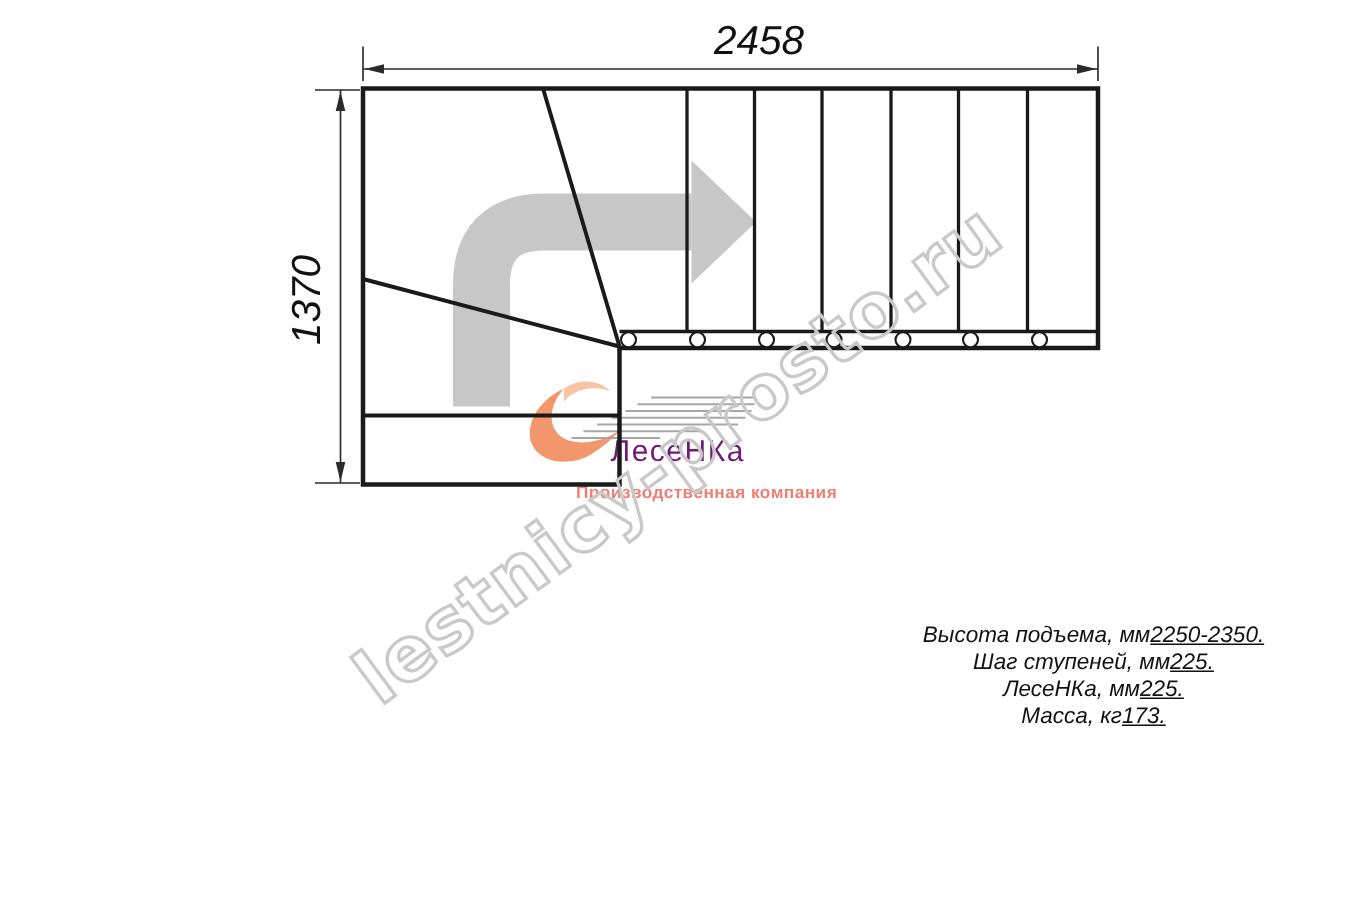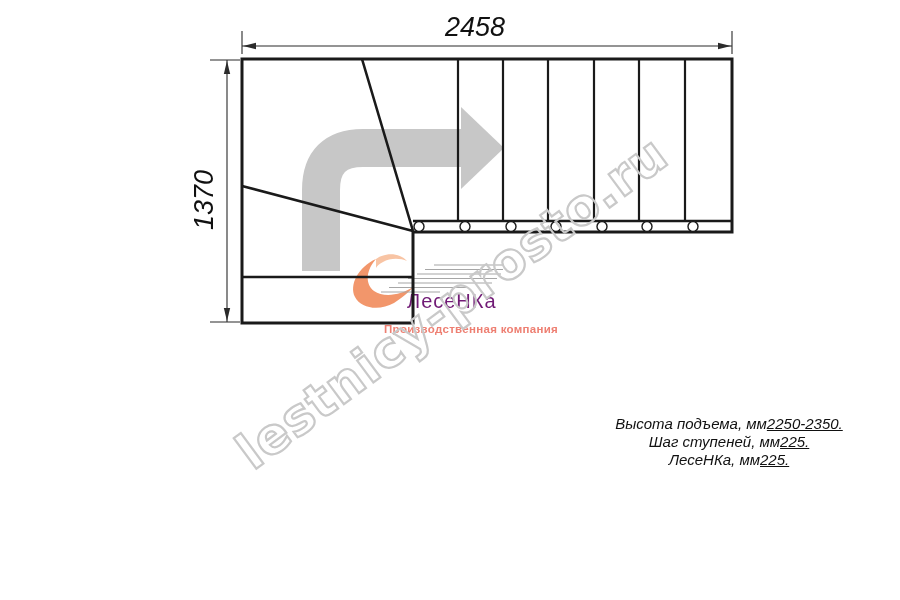--- a/index.html
+++ b/index.html
@@ -86,33 +86,37 @@
       <path d="M210 60 H240 M210 322 H240 M227 60 V322"></path>
     </g>
     <g fill="#2b2b2b" stroke="none">
       <polygon points="243,46 256,42.8 256,49.2"></polygon>
       <polygon points="731,46 718,42.8 718,49.2"></polygon>
       <polygon points="227,61 223.8,74 230.2,74"></polygon>
       <polygon points="227,321 223.8,308 230.2,308"></polygon>
     </g>
   </svg>
 
-  <div class="dim-label" style="left:375px;top:12px;width:200px;">2458</div>
+  <div class="dim-label" style="left:406px;top:12px;width:200px;">2458</div>
   <div class="dim-label vertical" style="left:160px;top:184px;width:90px;height:32px;">1370</div>
 
   <div class="watermark">lestnicy-prosto.ru</div>
 
   <div class="specs">
     <div class="spec-row">
       <span class="spec-label">Высота подъема, мм</span>
       <span class="spec-value">2250-2350.</span>
     </div>
     <div class="spec-row">
       <span class="spec-label">Шаг ступеней, мм</span>
       <span class="spec-value">225.</span>
     </div>
     <div class="spec-row">
       <span class="spec-label">ЛесеНКа, мм</span>
       <span class="spec-value">225.</span>
     </div>
+    <div class="spec-row">
+      <span class="spec-label">Масса, кг</span>
+      <span class="spec-value">173.</span>
+    </div>
   </div>
 
 </div>
 
 </body></html>

